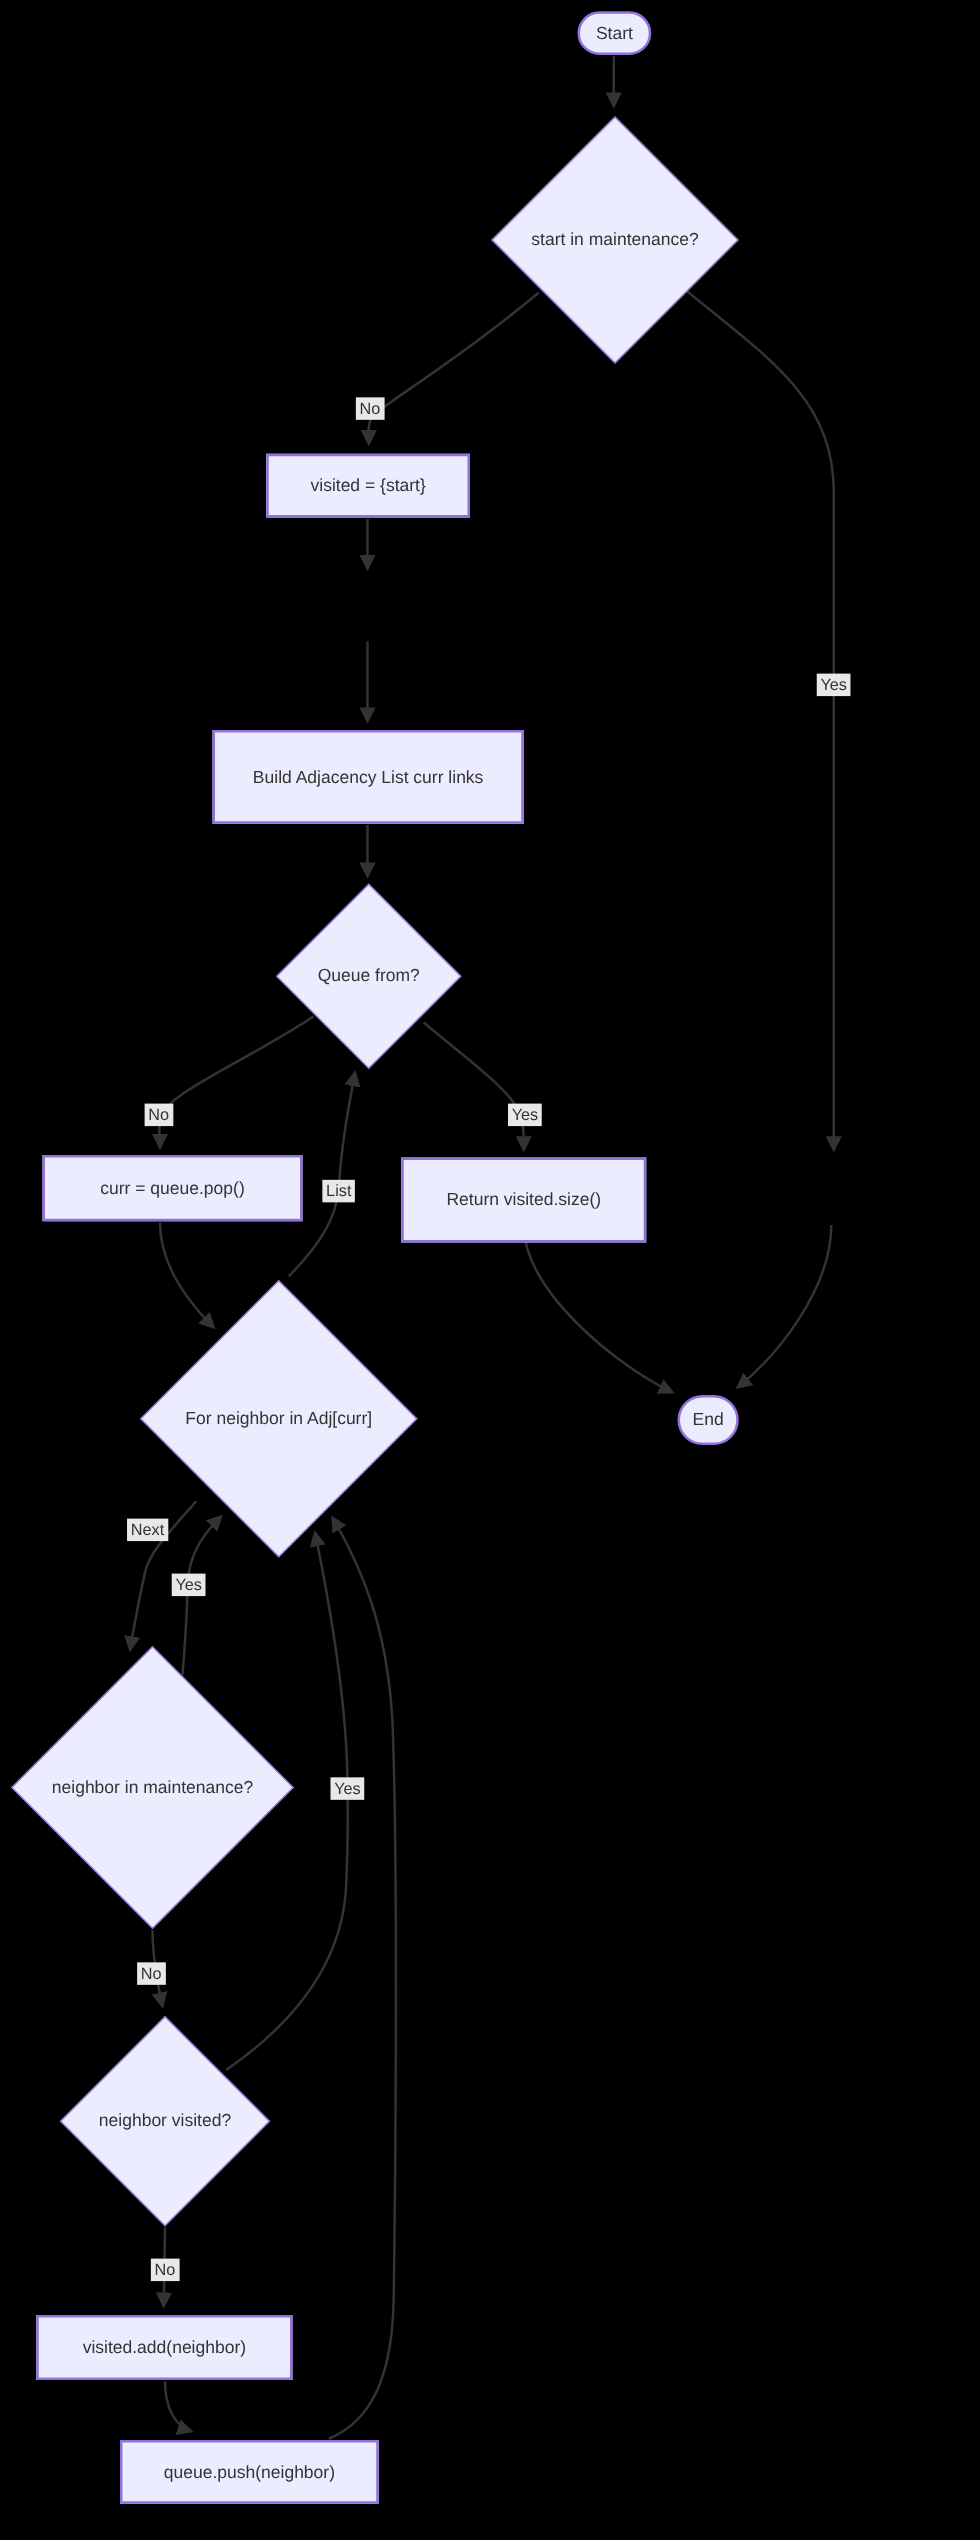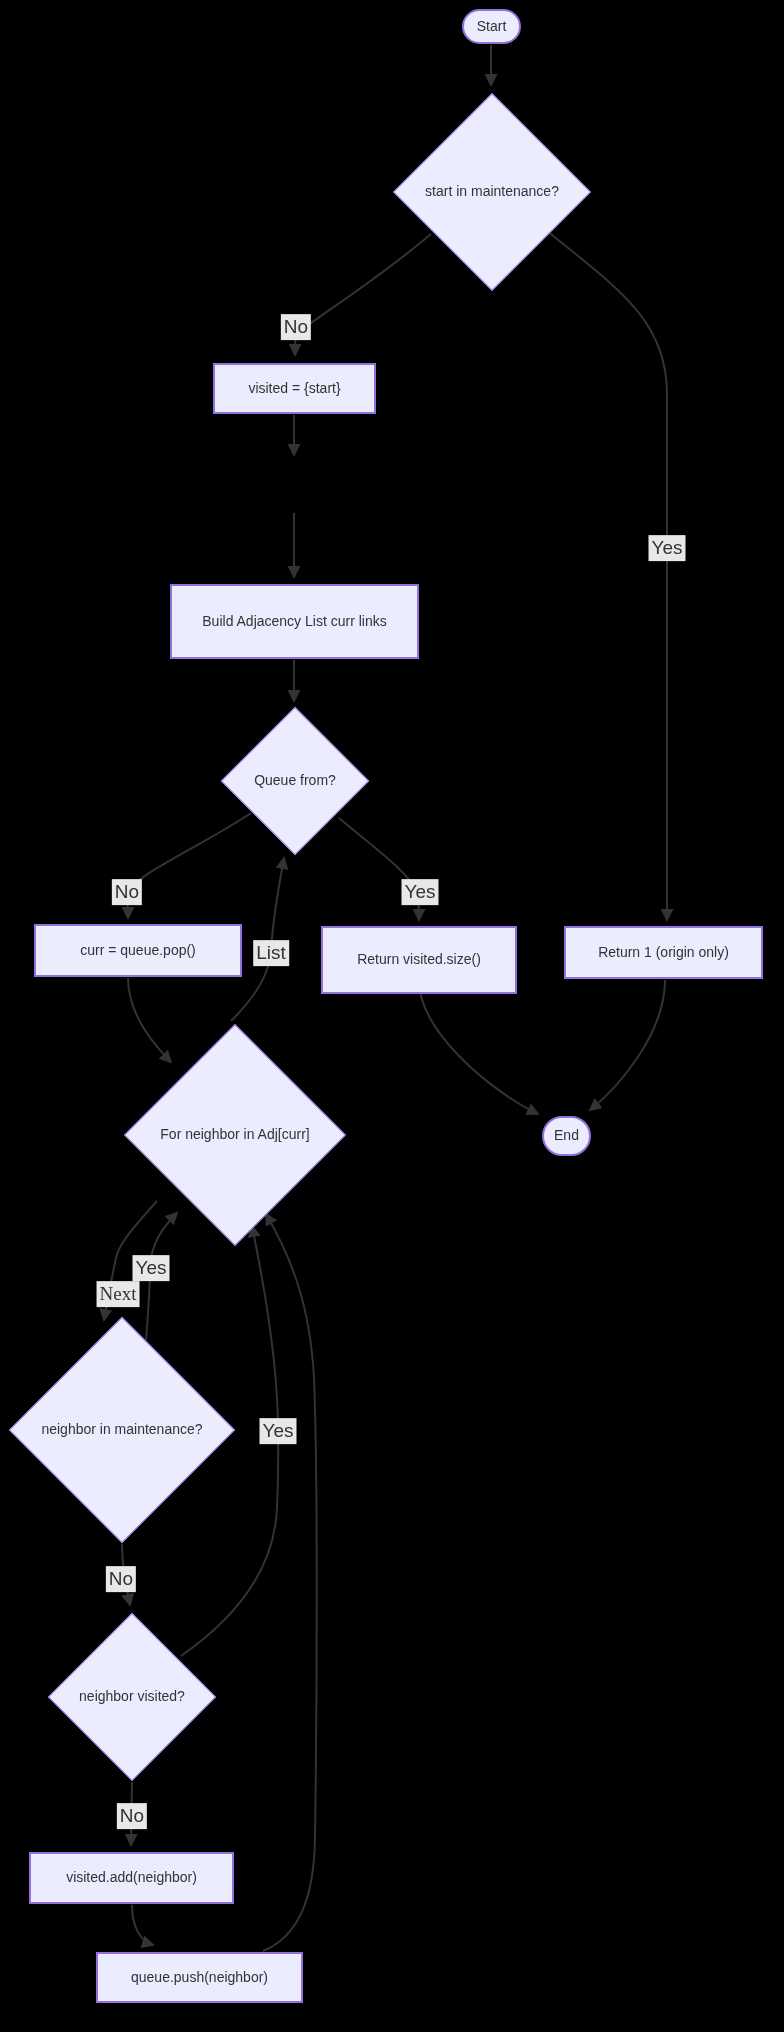--- a/index.html
+++ b/index.html
@@ -21,21 +21,21 @@
     transform:translate(-50%,-50%) rotate(45deg);
     background:#ECECFF;border:1.5px solid #9370DB;
     box-sizing:border-box;
   }
   .nlabel{position:relative;z-index:3;font-size:14px;line-height:1.4;text-align:center;color:#333333;}
   .wrap{display:inline-block;width:218px;line-height:31px;}
   .edge-label{
     position:absolute;z-index:4;
     transform:translate(-50%,-50%);
     background:#E8E8E8;color:#333333;
-    font-size:19px;line-height:1.25;
+    font-size:13px;line-height:1.25;
     padding:1px 3px;white-space:nowrap;
   }
 </style>
 </head>
 <body>
 
 <div class="canvas">
 
   <svg class="edges" width="784" height="2032" viewBox="0 0 784 2032">
     <defs>
@@ -90,25 +90,22 @@
   </div>
 
   <div class="node process" style="left:34px;top:924px;width:208px;height:53px;">
     <span class="nlabel">curr = queue.pop()</span>
   </div>
 
   <div class="node process" style="left:321px;top:926px;width:196px;height:68px;">
     <span class="nlabel">Return visited.size()</span>
   </div>
 
-  <div class="node process" style="left:564px;top:926px;width:199px;height:53px;">
-    <span class="nlabel">Return 1 (origin only)</span>
-  </div>
 
-  <div class="node decision" style="left:124px;top:1024px;width:222px;height:222px;">
+  <div class="node decision" style="left:112px;top:1024px;width:222px;height:222px;">
     <div class="diamond" style="width:157px;height:157px;"></div>
     <span class="nlabel">For neighbor in Adj[curr]</span>
   </div>
 
   <div class="node stadium" style="left:542px;top:1116px;width:49px;height:40px;">
     <span class="nlabel">End</span>
   </div>
 
   <div class="node decision" style="left:9px;top:1317px;width:226px;height:226px;">
     <div class="diamond" style="width:160px;height:160px;"></div>
@@ -126,19 +123,19 @@
 
   <div class="node process" style="left:96px;top:1952px;width:207px;height:51px;">
     <span class="nlabel">queue.push(neighbor)</span>
   </div>
 
   <div class="edge-label" style="left:296px;top:327px;">No</div>
   <div class="edge-label" style="left:667px;top:548px;">Yes</div>
   <div class="edge-label" style="left:127px;top:892px;">No</div>
   <div class="edge-label" style="left:420px;top:892px;">Yes</div>
   <div class="edge-label" style="left:271px;top:953px;">List</div>
-  <div class="edge-label" style="left:118px;top:1294px;font-family:Liberation Serif, serif;">Next</div>
+  <div class="edge-label" style="left:118px;top:1224px;">Next</div>
   <div class="edge-label" style="left:151px;top:1268px;">Yes</div>
   <div class="edge-label" style="left:278px;top:1431px;">Yes</div>
   <div class="edge-label" style="left:121px;top:1579px;">No</div>
   <div class="edge-label" style="left:132px;top:1816px;">No</div>
 
 </div>
 
 </body></html>

